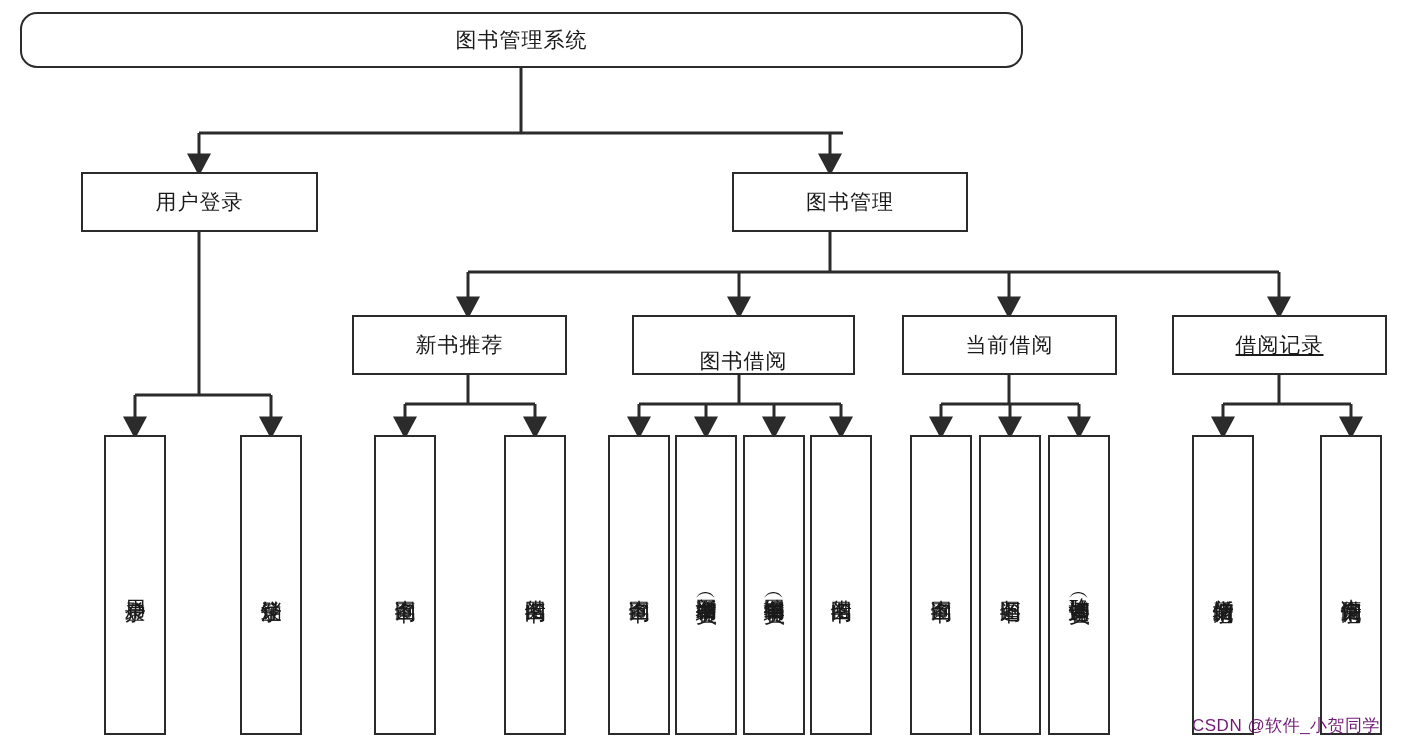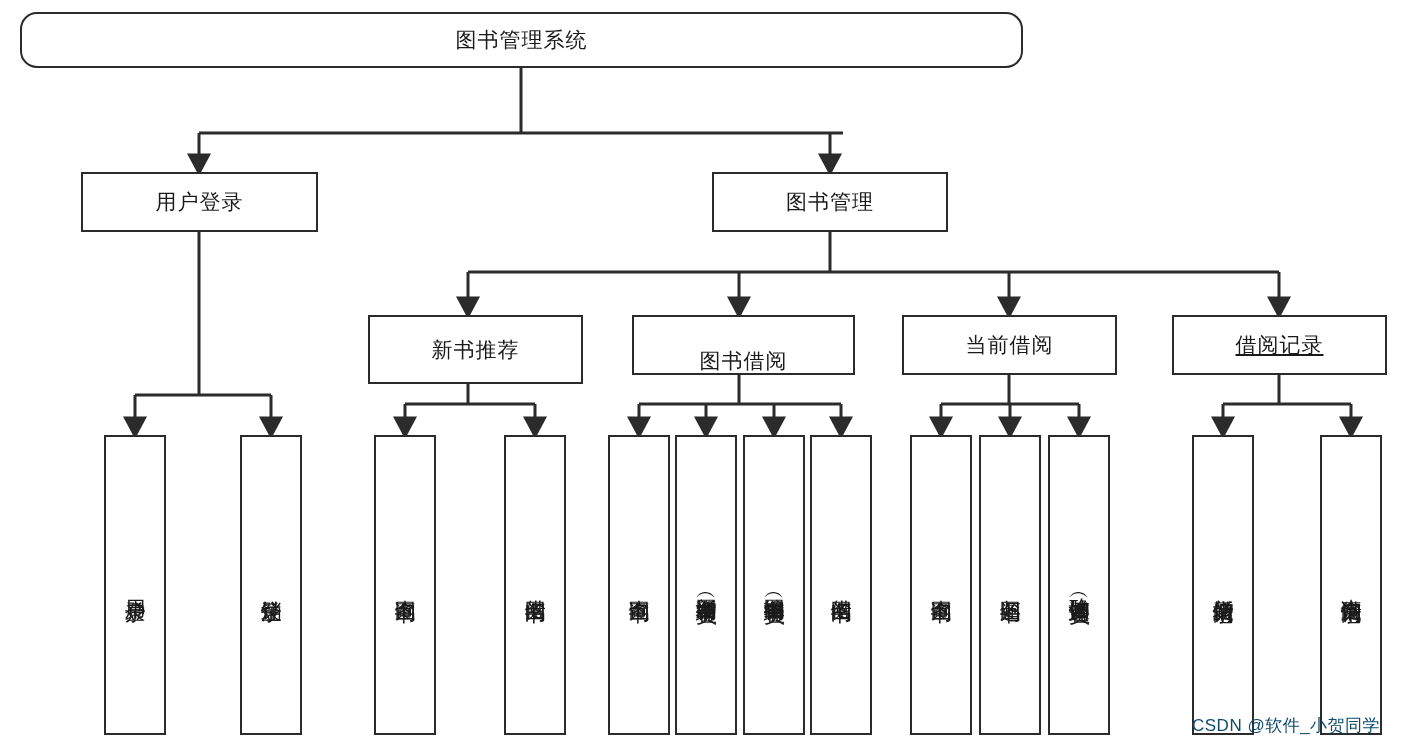--- a/index.html
+++ b/index.html
@@ -48,21 +48,21 @@
     text-orientation: upright;
     padding: 6px 0;
     text-align: center;
   }
   .node .label {
     display: block;
   }
   .watermark {
     position: absolute;
     font-size: 17px;
-    color: #0c4a6e;
+    color: #701a75;
     white-space: nowrap;
     letter-spacing: 0.5px;
     font-family: "Liberation Sans", "DejaVu Sans", sans-serif;
   }
 </style>
 </head>
 <body>
 
 <div id="canvas">
 
@@ -116,25 +116,25 @@
     </g>
   </svg>
 
   <div class="node horiz" style="left:20px; top:12px; width:1003px; height:56px;border-radius:17px;">
     <span class="label">图书管理系统</span>
   </div>
 
   <div class="node horiz" style="left:81px; top:172px; width:237px; height:60px;">
     <span class="label">用户登录</span>
   </div>
-  <div class="node horiz" style="left:712px; top:172px; width:236px; height:60px;">
+  <div class="node horiz" style="left:732px; top:172px; width:236px; height:60px;">
     <span class="label">图书管理</span>
   </div>
 
-  <div class="node horiz" style="left:368px; top:315px; width:215px; height:69px;">
+  <div class="node horiz" style="left:352px; top:315px; width:215px; height:60px;">
     <span class="label">新书推荐</span>
   </div>
   <div class="node horiz" style="left:632px; top:315px; width:223px; height:60px;align-items:flex-end;">
     <span class="label">图书借阅</span>
   </div>
   <div class="node horiz" style="left:902px; top:315px; width:215px; height:60px;align-items:center;">
     <span class="label">当前借阅</span>
   </div>
   <div class="node horiz" style="left:1172px; top:315px; width:215px; height:60px;text-decoration:underline;">
     <span class="label">借阅记录</span>

